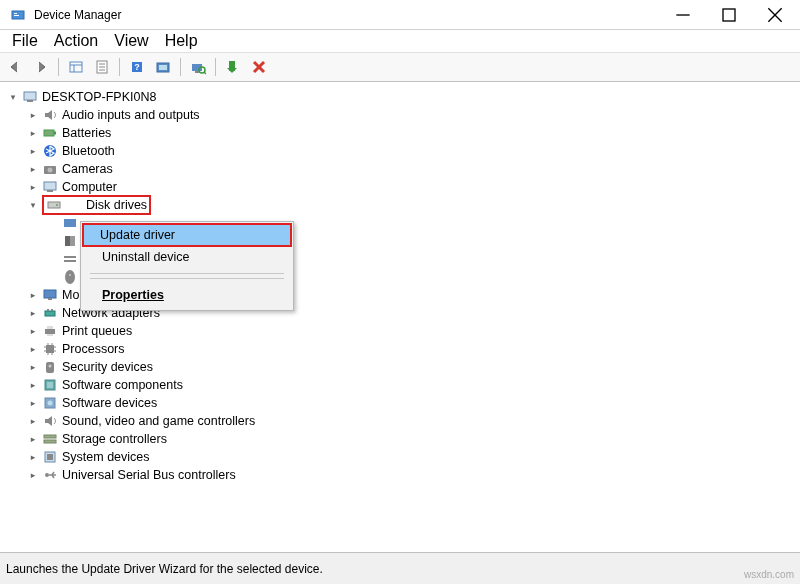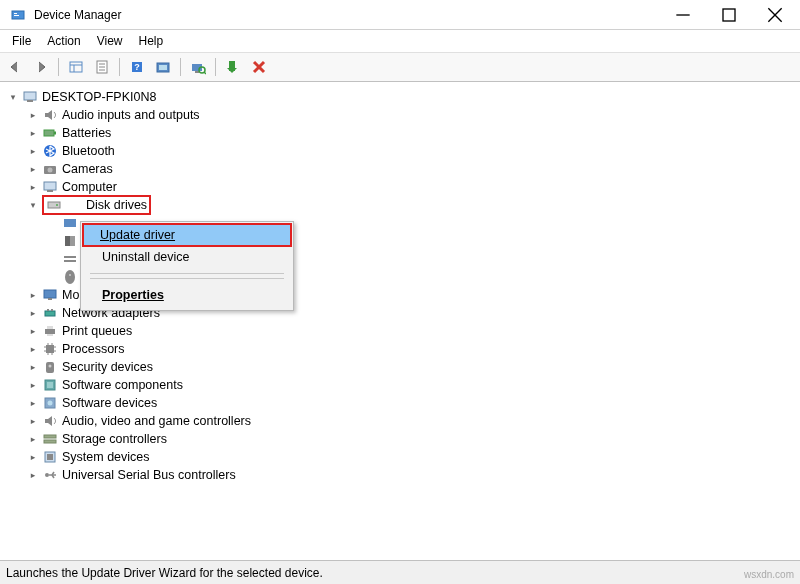--- a/index.html
+++ b/index.html
@@ -5,45 +5,45 @@
   * { box-sizing: border-box; margin: 0; padding: 0; font-family: "Segoe UI", Tahoma, sans-serif; }
   body { background: #fff; width: 800px; height: 584px; overflow: hidden; position: relative; }
   
   .titlebar { height: 30px; display: flex; align-items: center; border-bottom: 1px solid #d0d0d0; padding: 0 2px; justify-content: flex-end; }
   .titlebar-icon { width: 16px; height: 16px; margin: 0 8px 0 8px; display: flex; align-items: center; justify-content: center; }
   .titlebar-title { font-size: 12px; flex: 1; }
   .win-controls { display: flex; height: 100%; }
   .win-btn { width: 46px; height: 100%; display: flex; align-items: center; justify-content: center; font-size: 13px; font-family: Arial; }
   
   .menubar { height: 22px; display: flex; align-items: center; padding: 0 4px; gap: 0; }
-  .menu-item { font-size: 12px; padding: 2px 8px; }
+  .menu-item { font-size: 16px; padding: 2px 8px; }
   
   .toolbar { height: 30px; border-top: 1px solid #e0e0e0; border-bottom: 1px solid #c0c0c0; display: flex; align-items: center; padding: 0 4px; gap: 4px; background: #f8f8f8; }
   .tool-btn { width: 22px; height: 22px; display: flex; align-items: center; justify-content: center; border: 1px solid transparent; }
   .tool-sep { width: 1px; height: 18px; background: #c0c0c0; margin: 0 2px; }
   
   .content { position: relative; height: calc(100% - 30px - 22px - 30px - 22px); overflow: auto; padding: 6px 2px; }
   
   .tree { font-size: 12.5px; }
   .tree-row { display: flex; align-items: center; height: 18px; white-space: nowrap; }
   .expander { width: 14px; height: 14px; display: flex; align-items: center; justify-content: center; font-size: 9px; color: #666; margin-right: 2px; }
   .node-icon { width: 16px; height: 16px; margin-right: 4px; display: flex; align-items: center; justify-content: center; }
   .indent-0 { padding-left: 4px; }
   .indent-1 { padding-left: 24px; }
   .indent-2 { padding-left: 44px; }
   
   .highlight-red { border: 2px solid #e02020; padding: 0 2px; gap: 20px; }
   
   .context-menu { position: absolute; left: 80px; top: 139px; width: 214px; background: #f2f2f2; border: 1px solid #b8b8b8; box-shadow: 2px 2px 4px rgba(0,0,0,0.25); padding: 3px; }
   .ctx-item { height: 24px; display: flex; align-items: center; padding-left: 18px; font-size: 12.5px; }
-  .ctx-item.selected { background: #91c9f7; border: 2px solid #e02020; margin: -2px; padding-left: 16px; text-decoration: underline; }
+  .ctx-item.selected { background: #91c9f7; border: 2px solid #e02020; margin: -2px; padding-left: 16px; }
   .ctx-sep { height: 1px; background: #c8c8c8; margin: 4px 6px; }
   .ctx-item.bold { font-weight: bold; text-decoration: underline; }
   
-  .statusbar { position: absolute; bottom: 0; left: 0; right: 0; height: 24px; border-top: 1px solid #c0c0c0; display: flex; align-items: center; padding: 0 6px; font-size: 12px; background: #f0f0f0; margin-top: 24px; }
+  .statusbar { position: absolute; bottom: 0; left: 0; right: 0; height: 32px; border-top: 1px solid #c0c0c0; display: flex; align-items: center; padding: 0 6px; font-size: 12px; background: #f0f0f0; margin-top: 24px; }
   .watermark { position: absolute; right: 6px; bottom: 4px; font-size: 10px; color: #aaa; text-align: right; }
   
   
   svg { width: 16px; height: 16px; }
 </style>
 </head>
 <body>
 
 <div class="titlebar">
   <span class="titlebar-icon">
@@ -336,21 +336,21 @@
           <span>Software devices</span>
         </div>
         <div class="tree-row indent-1">
           <span class="expander">▸</span>
           <span class="node-icon">
             <svg viewBox="0 0 16 16">
               <path d="M3 6h3l4-3v10l-4-3H3z" fill="#888"></path>
               <path d="M12 5c2 2 2 4 0 6" fill="none" stroke="#888"></path>
             </svg>
           </span>
-          <span>Audio, video and game controllers</span>
+          <span>Sound, video and game controllers</span>
         </div>
         <div class="tree-row indent-1">
           <span class="expander">▸</span>
           <span class="node-icon">
             <svg viewBox="0 0 16 16">
               <rect x="2" y="4" width="12" height="3" fill="#9a8" stroke="#786"></rect>
               <rect x="2" y="9" width="12" height="3" fill="#9a8" stroke="#786"></rect>
             </svg>
           </span>
           <span>Storage controllers</span>

